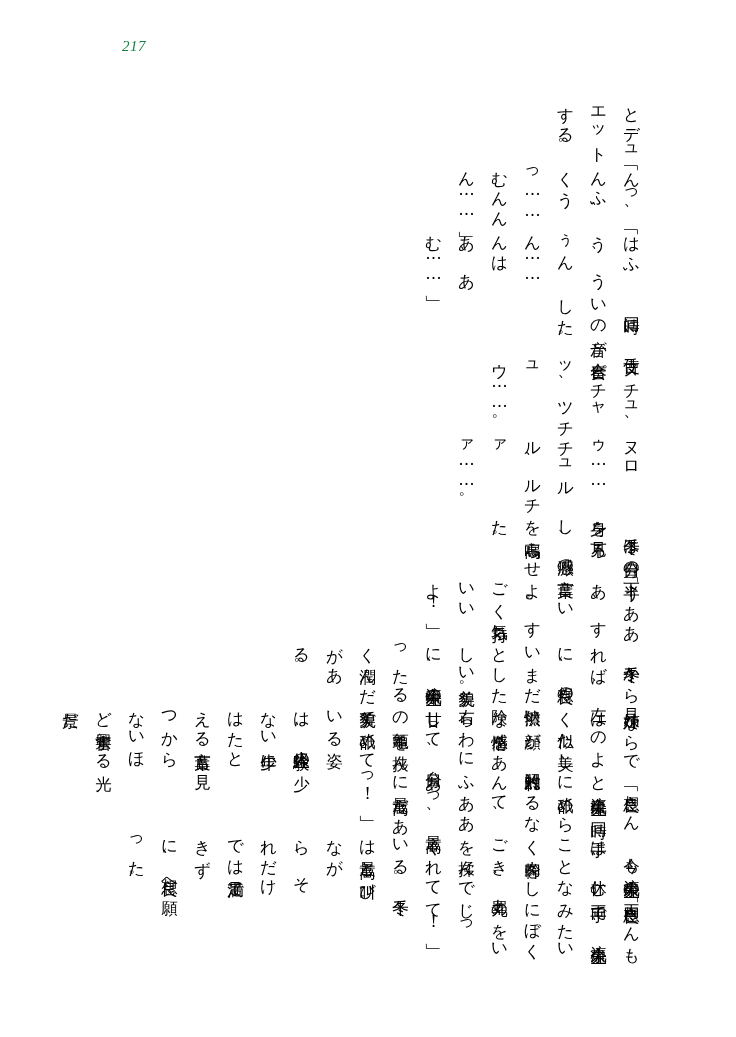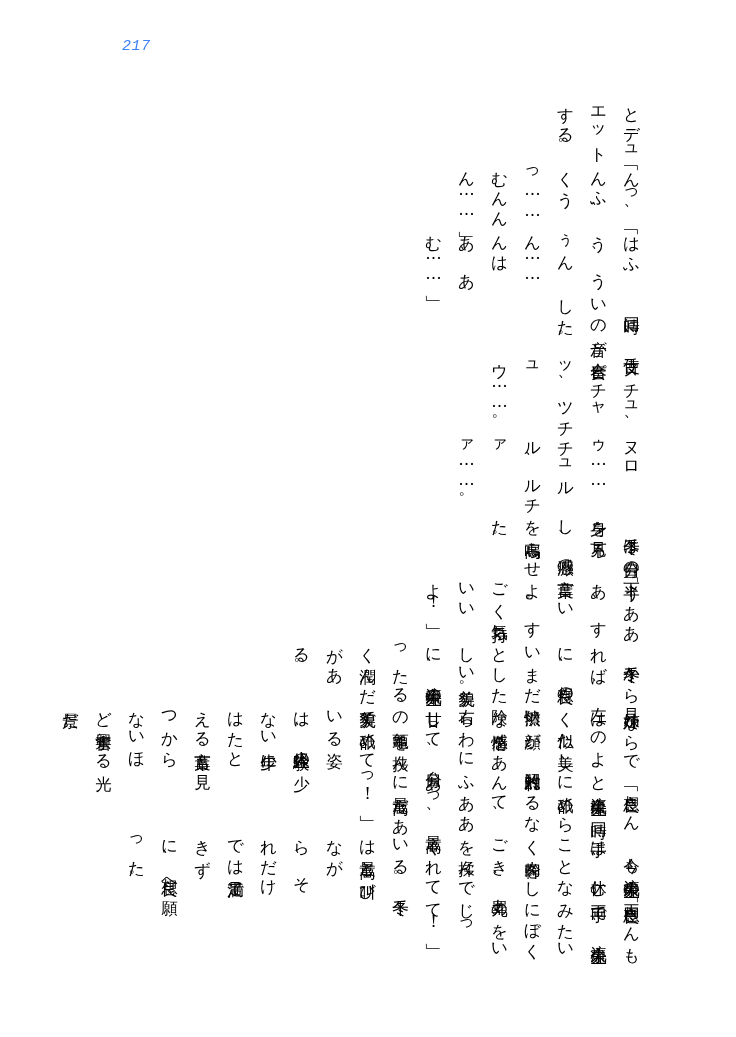--- a/index.html
+++ b/index.html
@@ -16,24 +16,24 @@
     width: 736px;
     height: 1037px;
     background: #ffffff;
     overflow: hidden;
   }
   #page-number {
     position: absolute;
     top: 38px;
     left: 122px;
     font-size: 15px;
-    font-family: Liberation Mono, monospace;
+    font-family: Liberation Serif, serif;
     font-style: italic;
     letter-spacing: 0.5px;
-    color: #3b82f6;
+    color: #15803d;
   }
   
   #body-text {
     position: absolute;
     top: 96px;
     right: 88px;
     height: 860px;
     width: 540px;
     display: flex;
     flex-direction: row;

